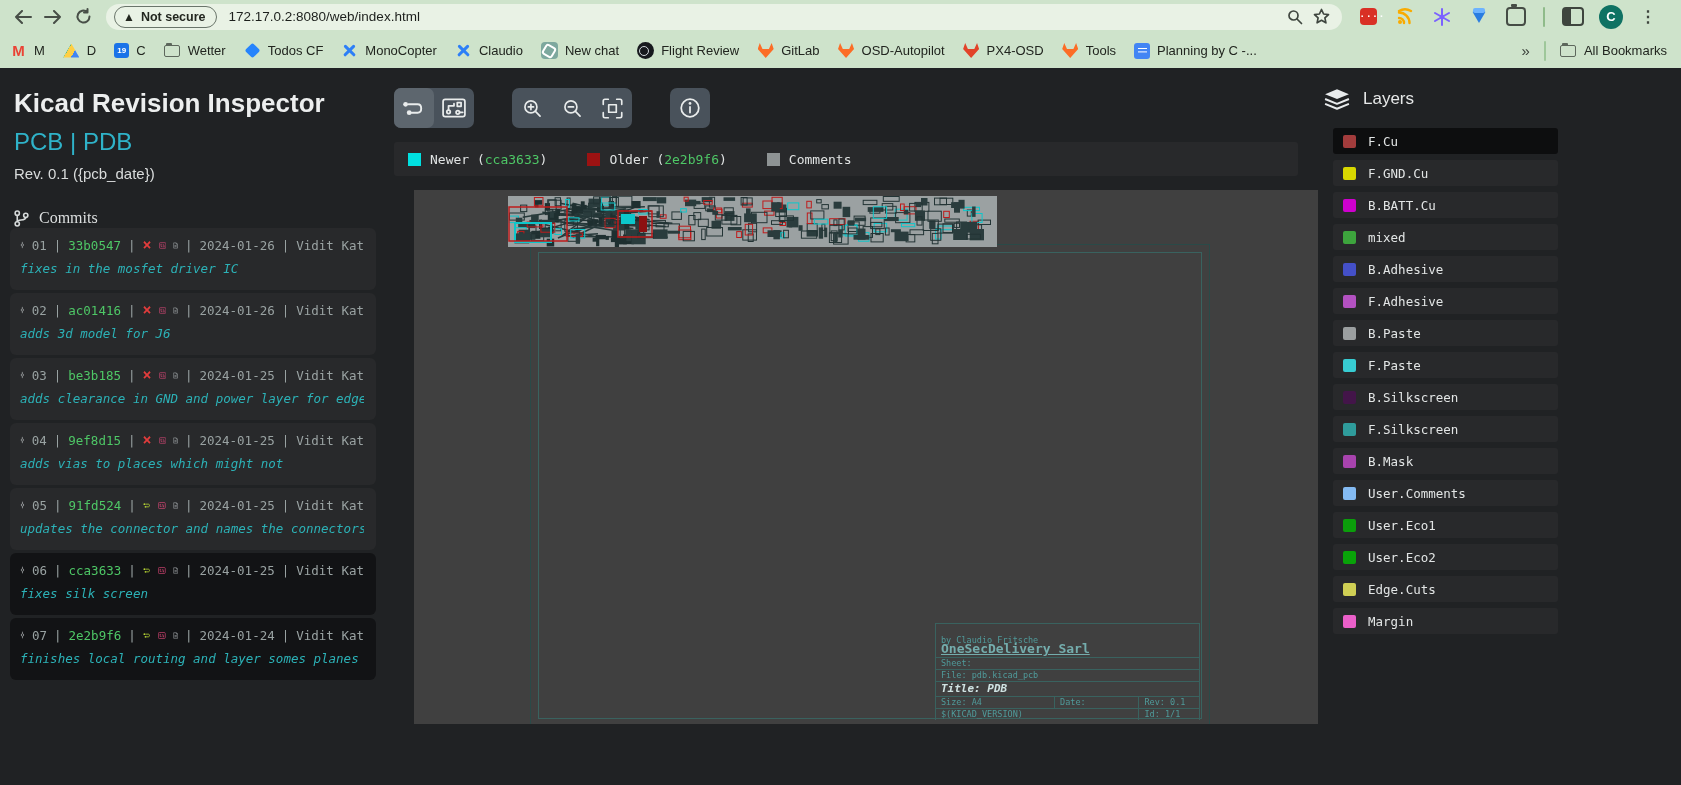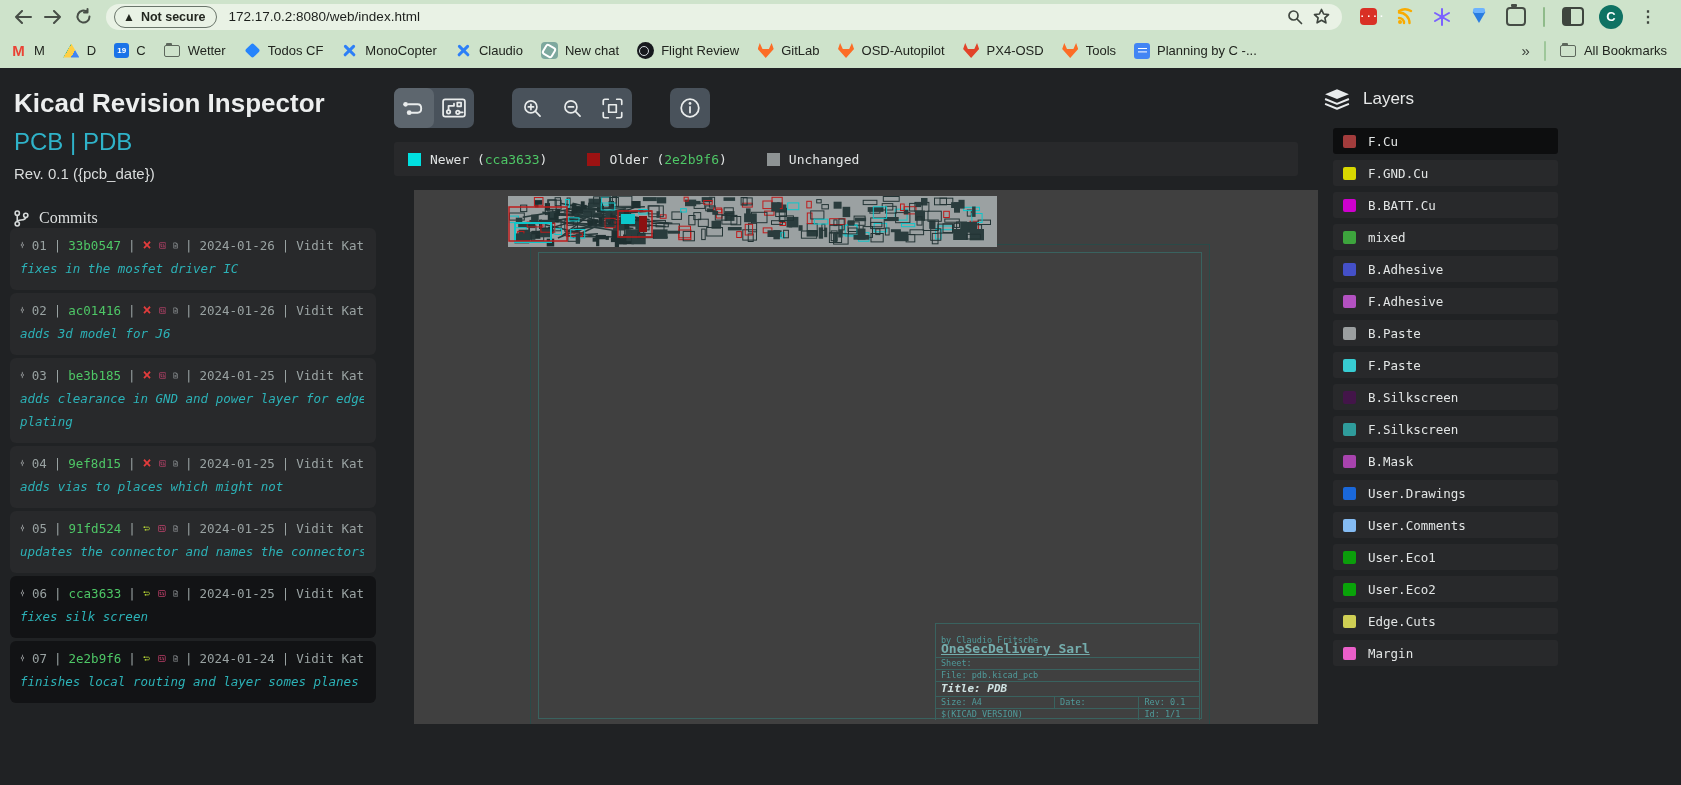--- a/index.html
+++ b/index.html
@@ -389,21 +389,20 @@
               <path d="M7.5 0.8 V3.8 H10.5"></path>
               <path d="M3.5 7 H8.5 M3.5 9.5 H8.5"></path>
             </svg>
         <span>|</span>
         <span>2024-01-25</span>
         <span>|</span>
         <span>Vidit Kat</span>
       </div>
       <div class="commit-msgs">
             <div class="commit-msg">adds clearance in GND and power layer for edge</div>
-            <div class="commit-msg">plating</div>
           </div>
     </div>
 
     <div class="commit-card st-x">
       <div class="commit-l1">
         <svg class="gitc" width="11" height="16" viewBox="0 0 12 16">
               <path d="M6 0 V4.5"></path>
               <circle cx="6" cy="8" r="3"></circle>
               <path d="M6 11.5 V16"></path>
             </svg>
@@ -615,21 +614,21 @@
     <div class="lg-item">
       <span class="lg-sw" style="background: rgb(0, 224, 224);"></span>
       <span><span>Newer</span> <span>(</span><span class="lg-hash">cca3633</span><span>)</span></span>
     </div>
     <div class="lg-item">
       <span class="lg-sw" style="background: rgb(156, 18, 18);"></span>
       <span><span>Older</span> <span>(</span><span class="lg-hash">2e2b9f6</span><span>)</span></span>
     </div>
     <div class="lg-item">
       <span class="lg-sw" style="background: rgb(142, 147, 148);"></span>
-      <span>Unchanged</span>
+      <span>Comments</span>
     </div>
   </div>
 
   <div class="canvas">
     <div class="sheet-outer"></div>
     <div class="sheet"></div>
     <svg id="board-art" width="489" height="51">
         <rect x="0" y="0" width="489" height="51" fill="#9ba1a2"></rect>
         <line x1="10.0" y1="41.8" x2="106.0" y2="13.4" stroke="#27393a" stroke-width="1.5"></line>
         <line x1="53.8" y1="26.3" x2="109.6" y2="35.1" stroke="#27393a" stroke-width="1.5"></line>
@@ -1017,24 +1016,20 @@
       <span class="layer-swatch" style="background: rgb(47, 156, 156);"></span>
       <span class="layer-name">F.Silkscreen</span>
     </div>
 
     <div class="layer-row">
       <span class="layer-swatch" style="background: rgb(168, 67, 174);"></span>
       <span class="layer-name">B.Mask</span>
     </div>
 
 
-    <div class="layer-row">
-      <span class="layer-swatch" style="background: rgb(26, 104, 218);"></span>
-      <span class="layer-name">User.Drawings</span>
-    </div>
 
     <div class="layer-row">
       <span class="layer-swatch" style="background: rgb(132, 187, 243);"></span>
       <span class="layer-name">User.Comments</span>
     </div>
 
     <div class="layer-row">
       <span class="layer-swatch" style="background: rgb(11, 158, 11);"></span>
       <span class="layer-name">User.Eco1</span>
     </div>

